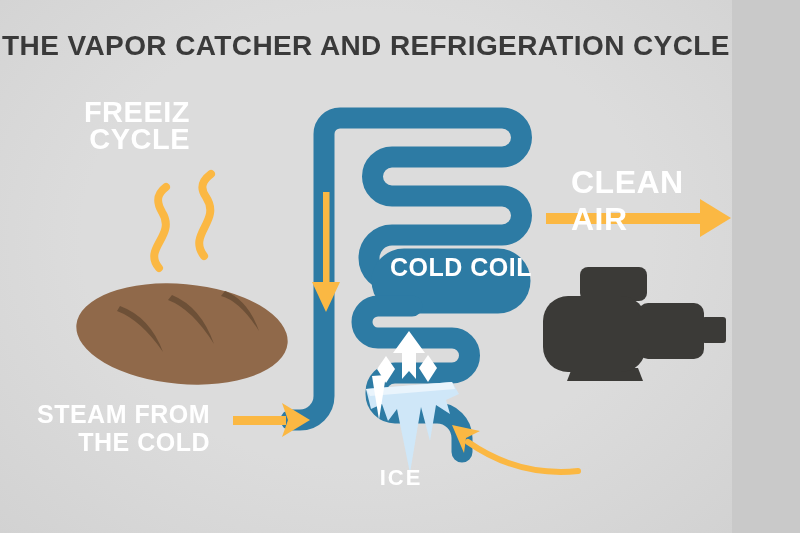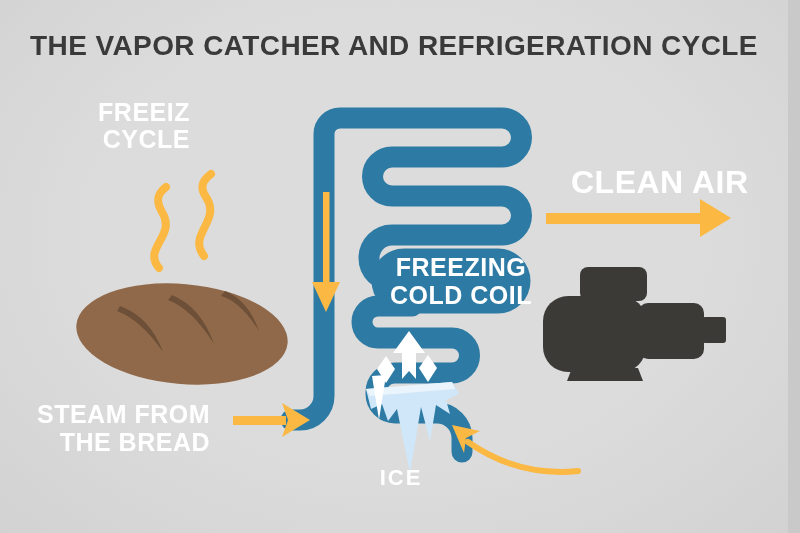--- a/index.html
+++ b/index.html
@@ -1,26 +1,26 @@
 <!DOCTYPE html>
 <html style="--background: #dcdcdc; --title-text: #3a3a3a; --label-text: #ffffff; --pipe-blue: #2d7ba4; --accent-yellow: #fbb843; --ice-blue: #cfe7f8; --ice-highlight: #e9f4fc; --bread-brown: #90694a; --bread-score: #6d5037; --motor-dark: #3b3a37;"><head>
 <meta charset="utf-8">
 <style>
   html,body{margin:0;padding:0;background:#c9c9c9;}
   .canvas{
-    position:relative;width:788px;height:533px;overflow:hidden;
+    position:relative;width:732px;height:533px;overflow:hidden;
     background:radial-gradient(ellipse at 50% 45%, var(--background,#dedede) 55%, #d2d2d2 100%);
     font-family:"Liberation Sans", sans-serif;
   }
   .title{
     position:absolute;left:0;right:0;top:30px;text-align:center;
     font-size:28px;font-weight:800;letter-spacing:.4px;color:var(--title-text,#3a3a3a);
   }
   .lbl{position:absolute;color:var(--label-text,#fff);font-weight:800;letter-spacing:.5px;}
-  .lbl-freeze{left:58px;top:99px;width:132px;text-align:right;font-size:25px;line-height:27px;}
+  .lbl-freeze{left:58px;top:99px;width:132px;text-align:right;font-size:29px;line-height:27px;}
   .lbl-steam{left:32px;top:400px;width:178px;text-align:right;font-size:25px;line-height:28px;}
   .lbl-clean{left:571px;top:164px;font-size:32px;}
   .lbl-coil{left:380px;top:253px;width:162px;text-align:center;font-size:25px;line-height:28px;}
   .lbl-ice{left:369px;top:437px;width:64px;text-align:center;font-size:22px;letter-spacing:2px;margin-top:28px;}
   svg.diagram{position:absolute;left:0;top:0;}
   .pipe{fill:none;stroke:var(--pipe-blue,#2d7ba4);stroke-width:21;stroke-linecap:round;stroke-linejoin:round;}
   .blob{fill:none;stroke:var(--pipe-blue,#2d7ba4);stroke-width:65;stroke-linecap:round;}
   .yel{fill:var(--accent-yellow,#fbb843);}
   .yelstroke{fill:none;stroke:var(--accent-yellow,#fbb843);stroke-linecap:round;}
   .white{fill:#ffffff;}
@@ -94,24 +94,23 @@
 
   <div class="title">THE VAPOR CATCHER AND REFRIGERATION CYCLE</div>
 
   <div class="lbl lbl-freeze">
     <div>FREEIZ</div>
     <div>CYCLE</div>
   </div>
 
   <div class="lbl lbl-steam">
     <div>STEAM FROM</div>
-    <div>THE BREAD</div>
+    <div>THE COLD</div>
   </div>
 
   <div class="lbl lbl-clean">CLEAN AIR</div>
 
   <div class="lbl lbl-coil">
-    <div>FREEZING</div>
     <div>COLD COIL</div>
   </div>
 
   <div class="lbl lbl-ice">ICE</div>
 </div>
 
 </body></html>

